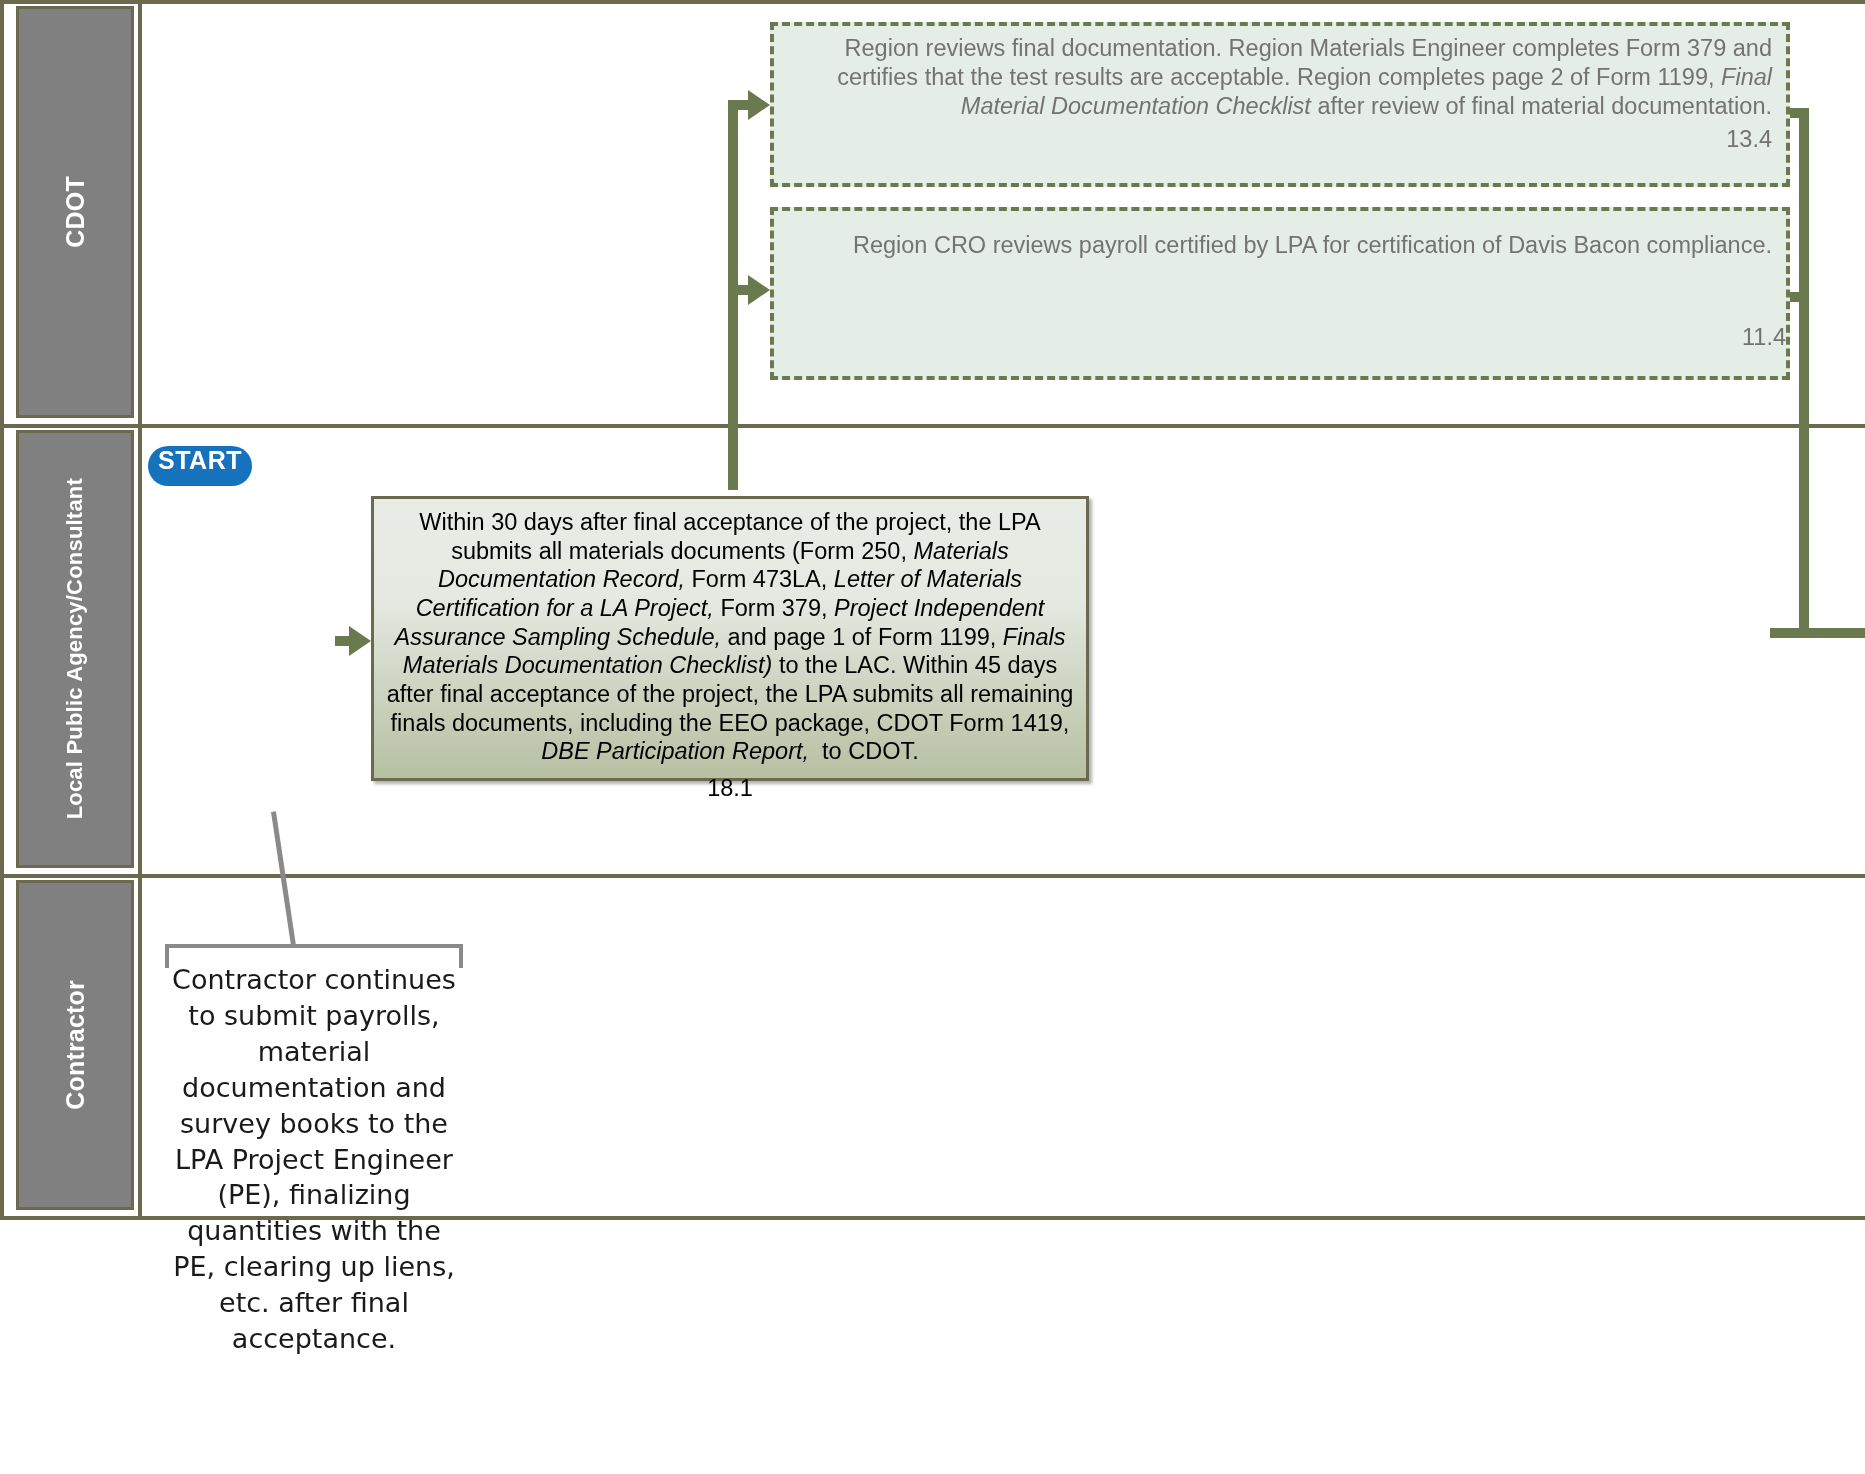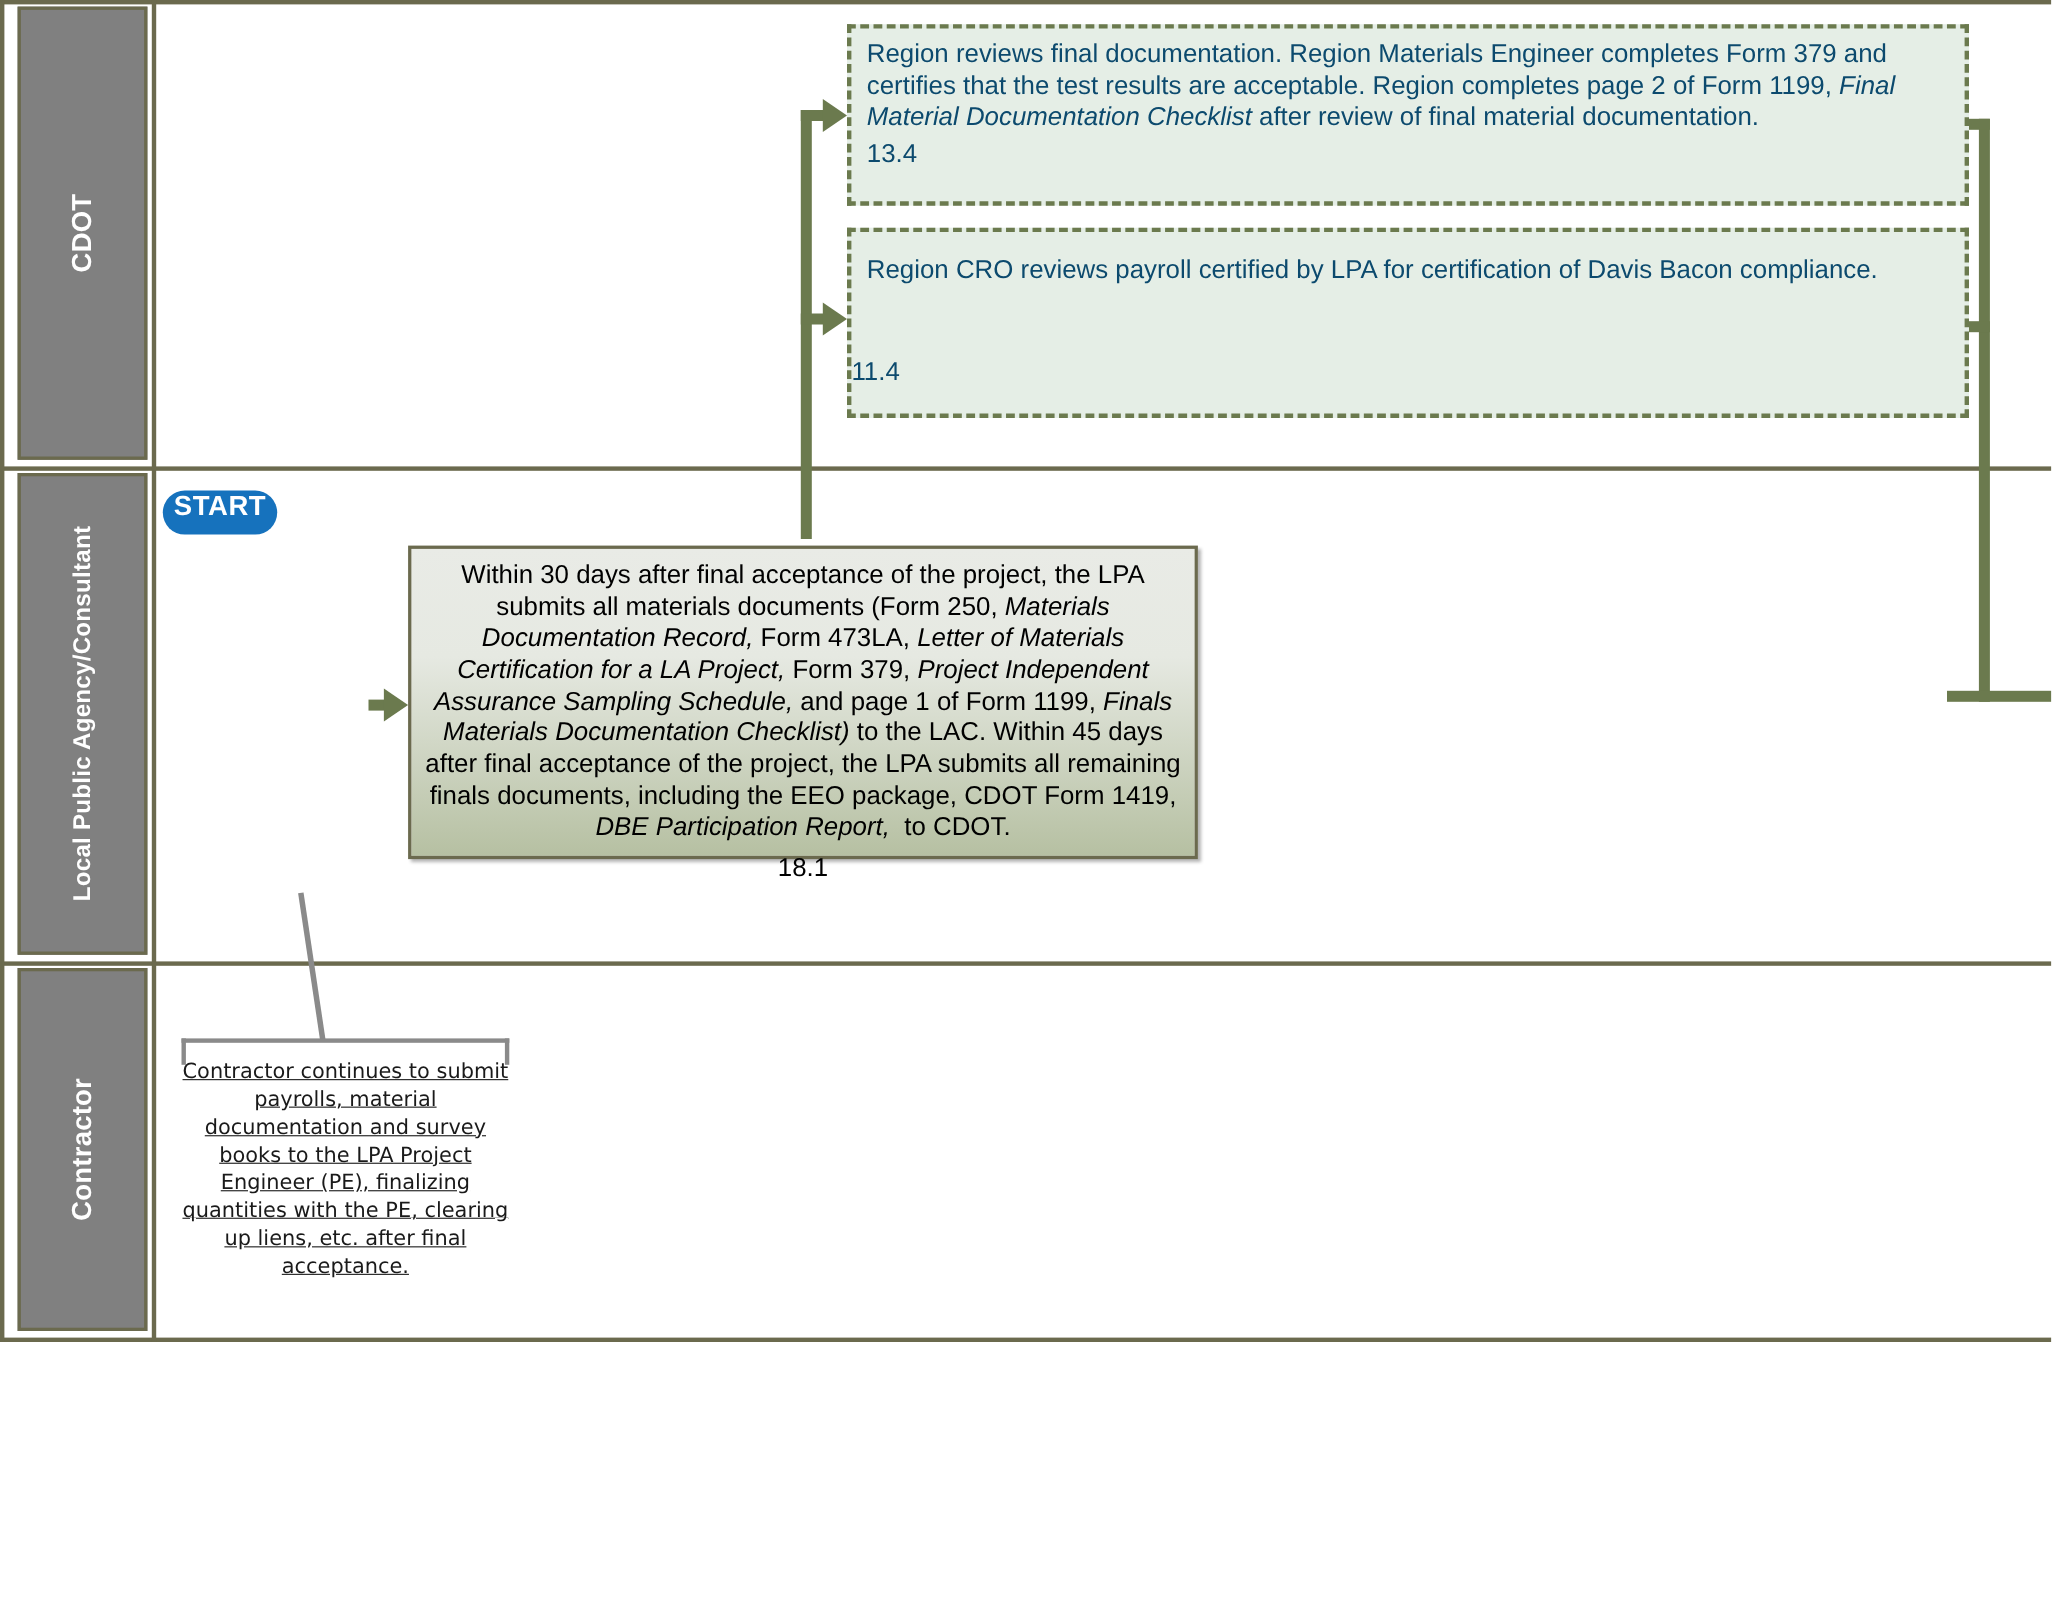--- a/index.html
+++ b/index.html
@@ -72,24 +72,24 @@
     padding: 10px 9px 8px 9px;
   }
   .proc-box .bodytext { display: block; }
 
   
   .dash-box {
     position: absolute;
     box-sizing: border-box;
     border: 4px dashed #6b7a4e;
     background: #e5eee6;
-    color: #0c4a6e;
+    color: #737373;
     font-size: 23.5px;
     line-height: 1.24;
-    text-align: left;
+    text-align: right;
     padding: 8px 14px;
   }
   .dash-box i { font-style: italic; }
 
   
   .conn {
     position: absolute;
     background: #6b7a4e;
   }
   .arrow-right {
@@ -107,24 +107,23 @@
     border-left: 4px solid #8a8a8a;
     border-top: 4px solid #8a8a8a;
     border-right: 4px solid #8a8a8a;
     border-bottom: none;
     height: 24px;
   }
   .callout-text {
     position: absolute;
     text-align: center;
     font-family: "DejaVu Sans", sans-serif;
-    font-size: 19px;
+    font-size: 27px;
     line-height: 1.33;
     color: #1a1a1a;
-    text-decoration: underline;
   }
   .leader {
     position: absolute;
     background: #8a8a8a;
     transform-origin: top left;
   }
 
   
   .start-pill {
     position: absolute;

